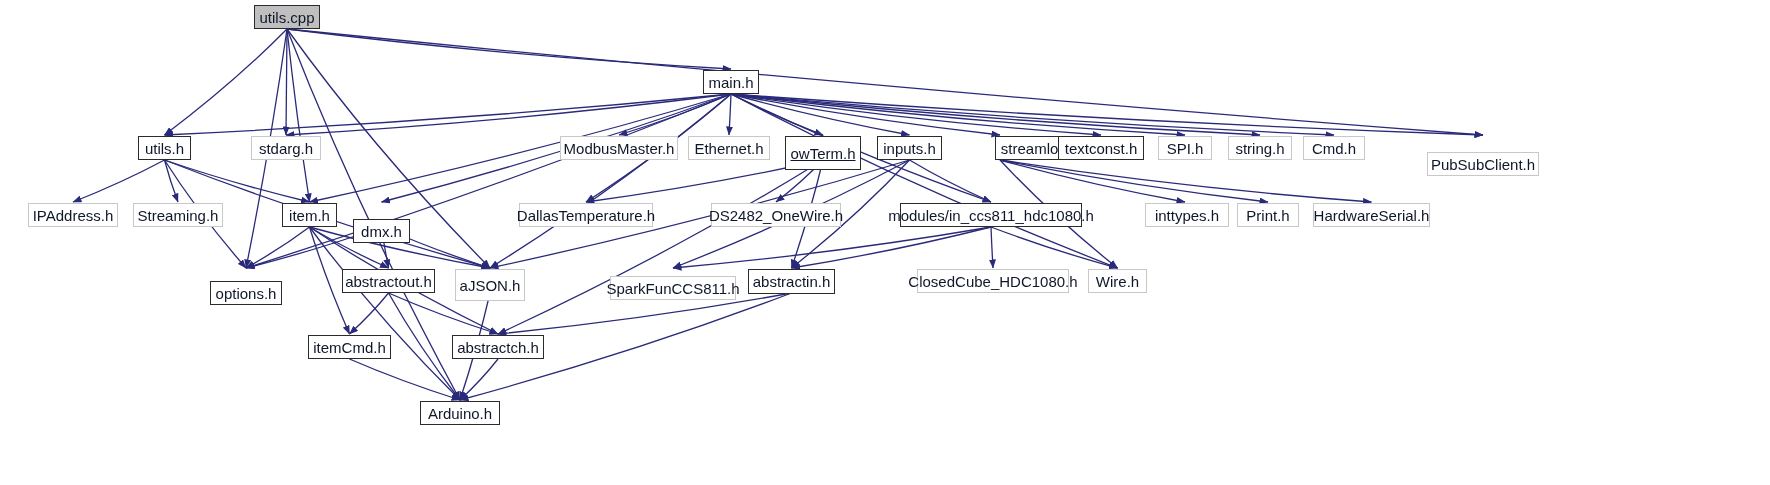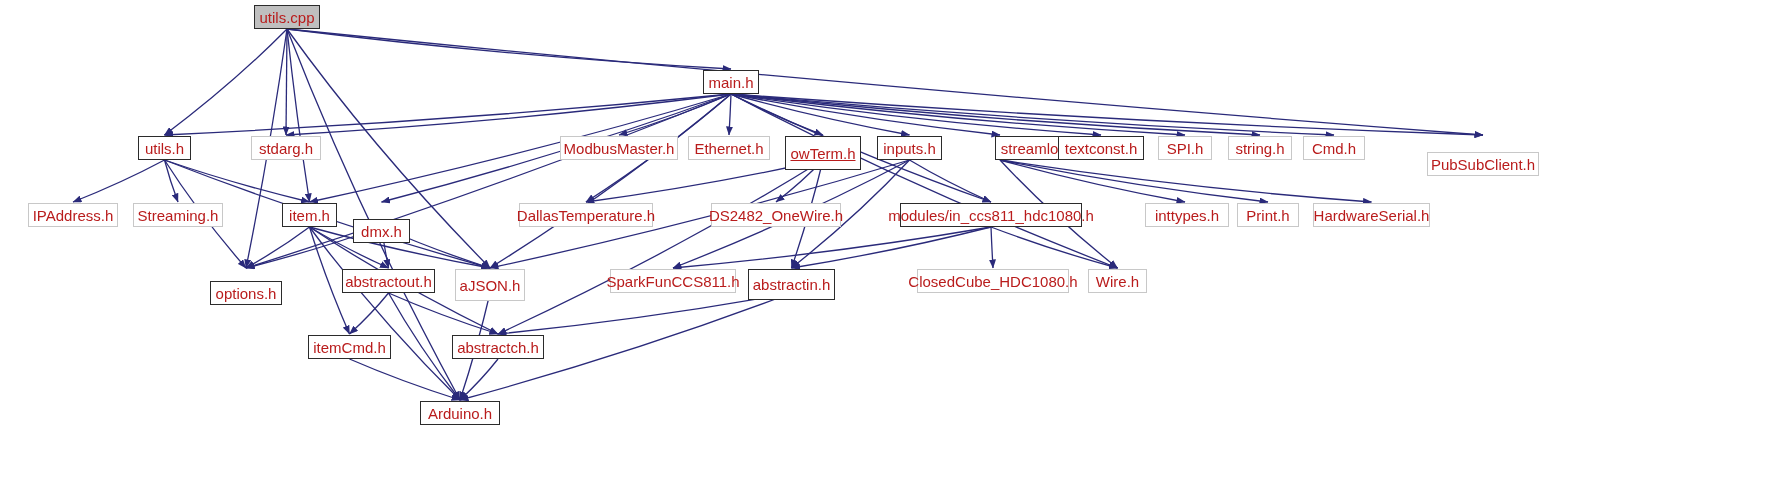--- a/index.html
+++ b/index.html
@@ -25,21 +25,21 @@
   }
   .node {
     position: absolute;
     box-sizing: border-box;
     display: flex;
     align-items: center;
     justify-content: center;
     white-space: nowrap;
     font-size: 15px;
     line-height: 1;
-    color: #b91c1c;
+    color: #0f172a;
     background: #ffffff;
     border: 1px solid #c8c8c8;
     height: 24px;
     cursor: default;
   }
   .node.strong {
     border: 1.6px solid #2b2b2b;
   }
   .node.root {
     border: 1.6px solid #2b2b2b;
@@ -145,21 +145,21 @@
       <div class="node strong" style="left: 353px; top: 219px; width: 57px; height: 24px;">dmx.h</div>
       <div class="node " style="left: 519px; top: 203px; width: 134px; height: 24px;">DallasTemperature.h</div>
       <div class="node " style="left: 711px; top: 203px; width: 130px; height: 24px;">DS2482_OneWire.h</div>
       <div class="node strong" style="left: 900px; top: 203px; width: 182px; height: 24px;">modules/in_ccs811_hdc1080.h</div>
       <div class="node " style="left: 1145px; top: 203px; width: 84px; height: 24px;">inttypes.h</div>
       <div class="node " style="left: 1237px; top: 203px; width: 62px; height: 24px;">Print.h</div>
       <div class="node " style="left: 1313px; top: 203px; width: 117px; height: 24px;">HardwareSerial.h</div>
       <div class="node strong" style="left: 210px; top: 269px; width: 72px; height: 24px; margin-top: 12px;">options.h</div>
       <div class="node strong" style="left: 342px; top: 269px; width: 93px; height: 24px;">abstractout.h</div>
       <div class="node " style="left: 455px; top: 269px; width: 70px; height: 32px;">aJSON.h</div>
-      <div class="node " style="left: 610px; top: 269px; width: 126px; height: 24px;">SparkFunCCS811.h</div>
-      <div class="node strong" style="left: 748px; top: 269px; width: 87px; height: 31px;">abstractin.h</div>
+      <div class="node " style="left: 610px; top: 276px; width: 126px; height: 24px;">SparkFunCCS811.h</div>
+      <div class="node strong" style="left: 748px; top: 269px; width: 87px; height: 25px;">abstractin.h</div>
       <div class="node " style="left: 917px; top: 269px; width: 152px; height: 24px;">ClosedCube_HDC1080.h</div>
       <div class="node " style="left: 1088px; top: 269px; width: 59px; height: 24px;">Wire.h</div>
       <div class="node strong" style="left: 308px; top: 335px; width: 83px; height: 24px;">itemCmd.h</div>
       <div class="node strong" style="left: 452px; top: 335px; width: 92px; height: 24px;">abstractch.h</div>
       <div class="node strong" style="left: 420px; top: 401px; width: 80px; height: 24px;">Arduino.h</div>
     </div>
 </div>
 
 </body></html>

